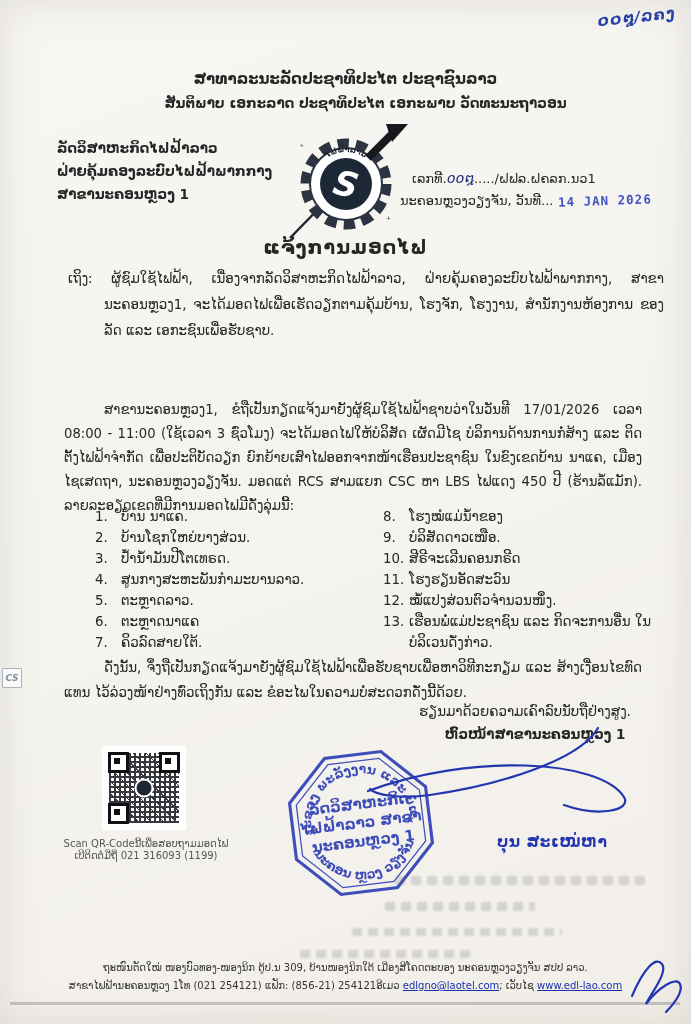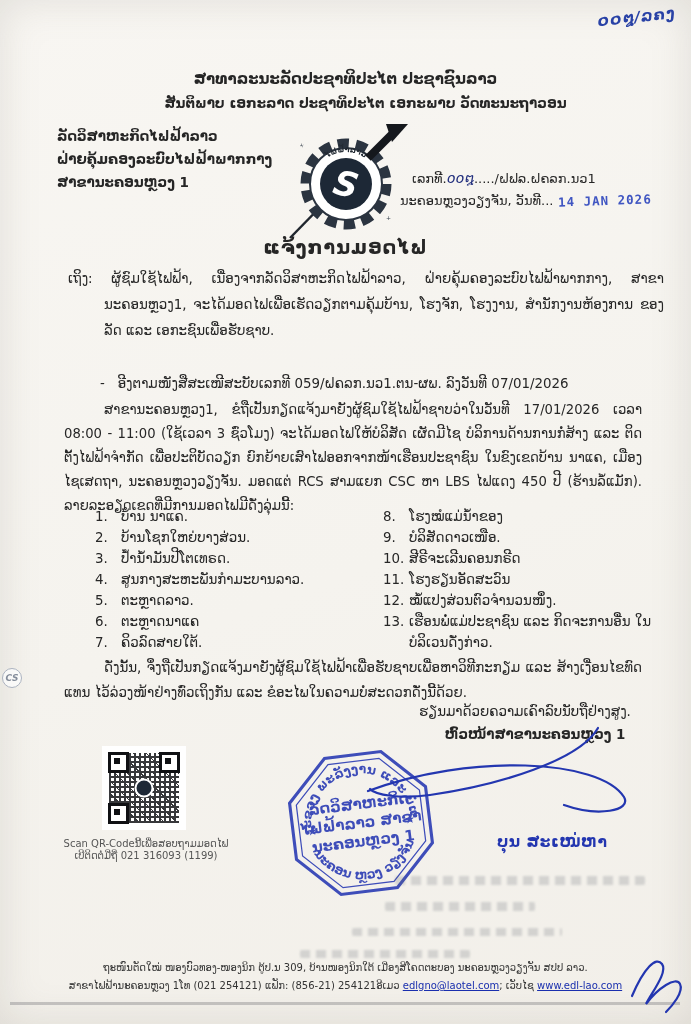--- a/index.html
+++ b/index.html
@@ -8,21 +8,21 @@
         font-family:"DejaVu Sans","Liberation Sans",sans-serif;color:#262626;
         box-shadow:inset 0 0 40px rgba(120,115,105,.18);}
   .abs{position:absolute;}
   .b{font-weight:bold;}
   .c{text-align:center;}
   .hang{padding-left:36px;text-indent:-36px;text-align:justify;}
   .blue-ink{color:#2942a6;}
   .corner-note{font-style:italic;font-weight:bold;letter-spacing:1px;transform:rotate(-6deg);font-size:15px;}
   .motto1{font-size:15px;}
   .motto2{font-size:13.5px;}
-  .orgline{font-size:13.5px;font-weight:bold;}
+  .orgline{font-size:13.5px;font-weight:bold;margin-top:12px;}
   .refline{font-size:13px;}
   .ref-num{font-style:italic;color:#23307e;font-size:14px;}
   .date-stamp{display:inline-block;transform:rotate(-2deg);color:#4056c2;
       font-family:"DejaVu Sans Mono","Liberation Mono",monospace;font-weight:bold;
       font-size:12.5px;letter-spacing:1px;}
   .title{font-size:19px;letter-spacing:1px;font-weight:bold;}
   .body-txt{font-size:13.4px;line-height:26px;}
   .main-par{font-size:13.2px;line-height:24px;text-indent:40px;text-align:justify;}
   .list-col{font-size:13.4px;}
   .list-item{display:flex;line-height:21px;}
@@ -39,21 +39,21 @@
        repeating-linear-gradient(45deg,transparent 0 3px,#15161a 3px 4px,transparent 4px 9px);}
   .finder{position:absolute;width:15px;height:15px;border:3px solid #101114;background:#fff;}
   .finder::after{content:"";position:absolute;left:3px;top:3px;width:6px;height:6px;background:#101114;}
   .qr-center{position:absolute;left:50%;top:50%;width:15px;height:15px;transform:translate(-50%,-50%);
      background:#1d2836;border:2px solid #fff;border-radius:50%;}
   .qr-cap{font-size:10px;color:#555;line-height:11px;}
   .smudge{background:repeating-linear-gradient(90deg,rgba(100,105,115,.22) 0 10px,rgba(100,105,115,0) 10px 16px);
      filter:blur(1.2px);border-radius:2px;}
   .footer{font-size:10px;color:#333;width:100%;text-align:center;}
   .footer a{color:#1a2fae;text-decoration:underline;}
-  .cs-badge{width:18px;height:18px;border:1px solid #9aa4b5;border-radius:10px;background:#fdfdfd;
+  .cs-badge{width:18px;height:18px;border:1px solid #9aa4b5;border-radius:1px;background:#fdfdfd;
      color:#6b7688;font-size:9px;font-weight:bold;display:flex;align-items:center;justify-content:center;opacity:.8;font-style:italic;}
   svg text{font-family:"DejaVu Sans","Liberation Sans",sans-serif;}
 </style>
 </head>
 <body>
 
 <div class="page">
 
   <div class="abs blue-ink corner-note" style="top:8px;right:16px;">໐໐໘/ລຄງ</div>
 
@@ -94,24 +94,20 @@
   <div class="abs refline" style="top:193px;left:400px;">
     <span>ນະຄອນຫຼວງວຽງຈັນ, ວັນທີ...</span>
     <span class="date-stamp">14 JAN 2026</span>
   </div>
 
   <div class="abs c title" style="top:236px;left:0;width:100%;">ແຈ້ງການມອດໄຟ</div>
 
   <div class="abs body-txt hang" style="top:266px;left:68px;width:560px;">ເຖິງ: ຜູ້ຊົມໃຊ້ໄຟຟ້າ, ເນື່ອງຈາກລັດວິສາຫະກິດໄຟຟ້າລາວ, ຝ່າຍຄຸ້ມຄອງລະບົບໄຟຟ້າພາກກາງ, ສາຂາ ນະຄອນຫຼວງ1, ຈະໄດ້ມອດໄຟເພື່ອເຮັດວຽກຕາມຄຸ້ມບ້ານ, ໂຮງຈັກ, ໂຮງງານ, ສຳນັກງານຫ້ອງການ ຂອງລັດ ແລະ ເອກະຊົນເພື່ອຮັບຊາບ.</div>
 
 
-  <div class="abs body-txt" style="top:371px;left:100px;width:560px;">
-    <span>-</span>&nbsp;&nbsp;
-    <span>ອີງຕາມໜັງສືສະເໜີສະບັບເລກທີ 059/ຝຄລກ.ນວ1.ຕນ-ຜພ. ລົງວັນທີ 07/01/2026</span>
-  </div>
 
   <div class="abs main-par" style="top:398px;left:64px;width:578px;">ສາຂານະຄອນຫຼວງ1, ຂໍຖືເປັນກຽດແຈ້ງມາຍັງຜູ້ຊົມໃຊ້ໄຟຟ້າຊາບວ່າໃນວັນທີ 17/01/2026 ເວລາ 08:00 - 11:00 (ໃຊ້ເວລາ 3 ຊົ່ວໂມງ) ຈະໄດ້ມອດໄຟໃຫ້ບໍລິສັດ ເຜັດມີໄຊ ບໍລິການດ້ານການກໍ່ສ້າງ ແລະ ຕິດຕັ້ງໄຟຟ້າຈຳກັດ ເພື່ອປະຕິບັດວຽກ ຍົກຍ້າຍເສົາໄຟອອກຈາກໜ້າເຮືອນປະຊາຊົນ ໃນຂົງເຂດບ້ານ ນາແຄ, ເມືອງ ໄຊເສດຖາ, ນະຄອນຫຼວງວຽງຈັນ. ມອດແຕ່ RCS ສາມແຍກ CSC ຫາ LBS ໄຟແດງ 450 ປີ (ຮ້ານລໍ້ແມັກ). ລາຍລະອຽດເຂດທີ່ມີການມອດໄຟມີດັ່ງລຸ່ມນີ້:</div>
 
   <div class="abs list-col" style="top:506px;left:95px;width:272px;">
     <div class="list-item">
       <span class="num">1.</span>
         <span>ບ້ານ ນາແຄ.</span>
       </div>
     <div class="list-item">
       <span class="num">2.</span>

